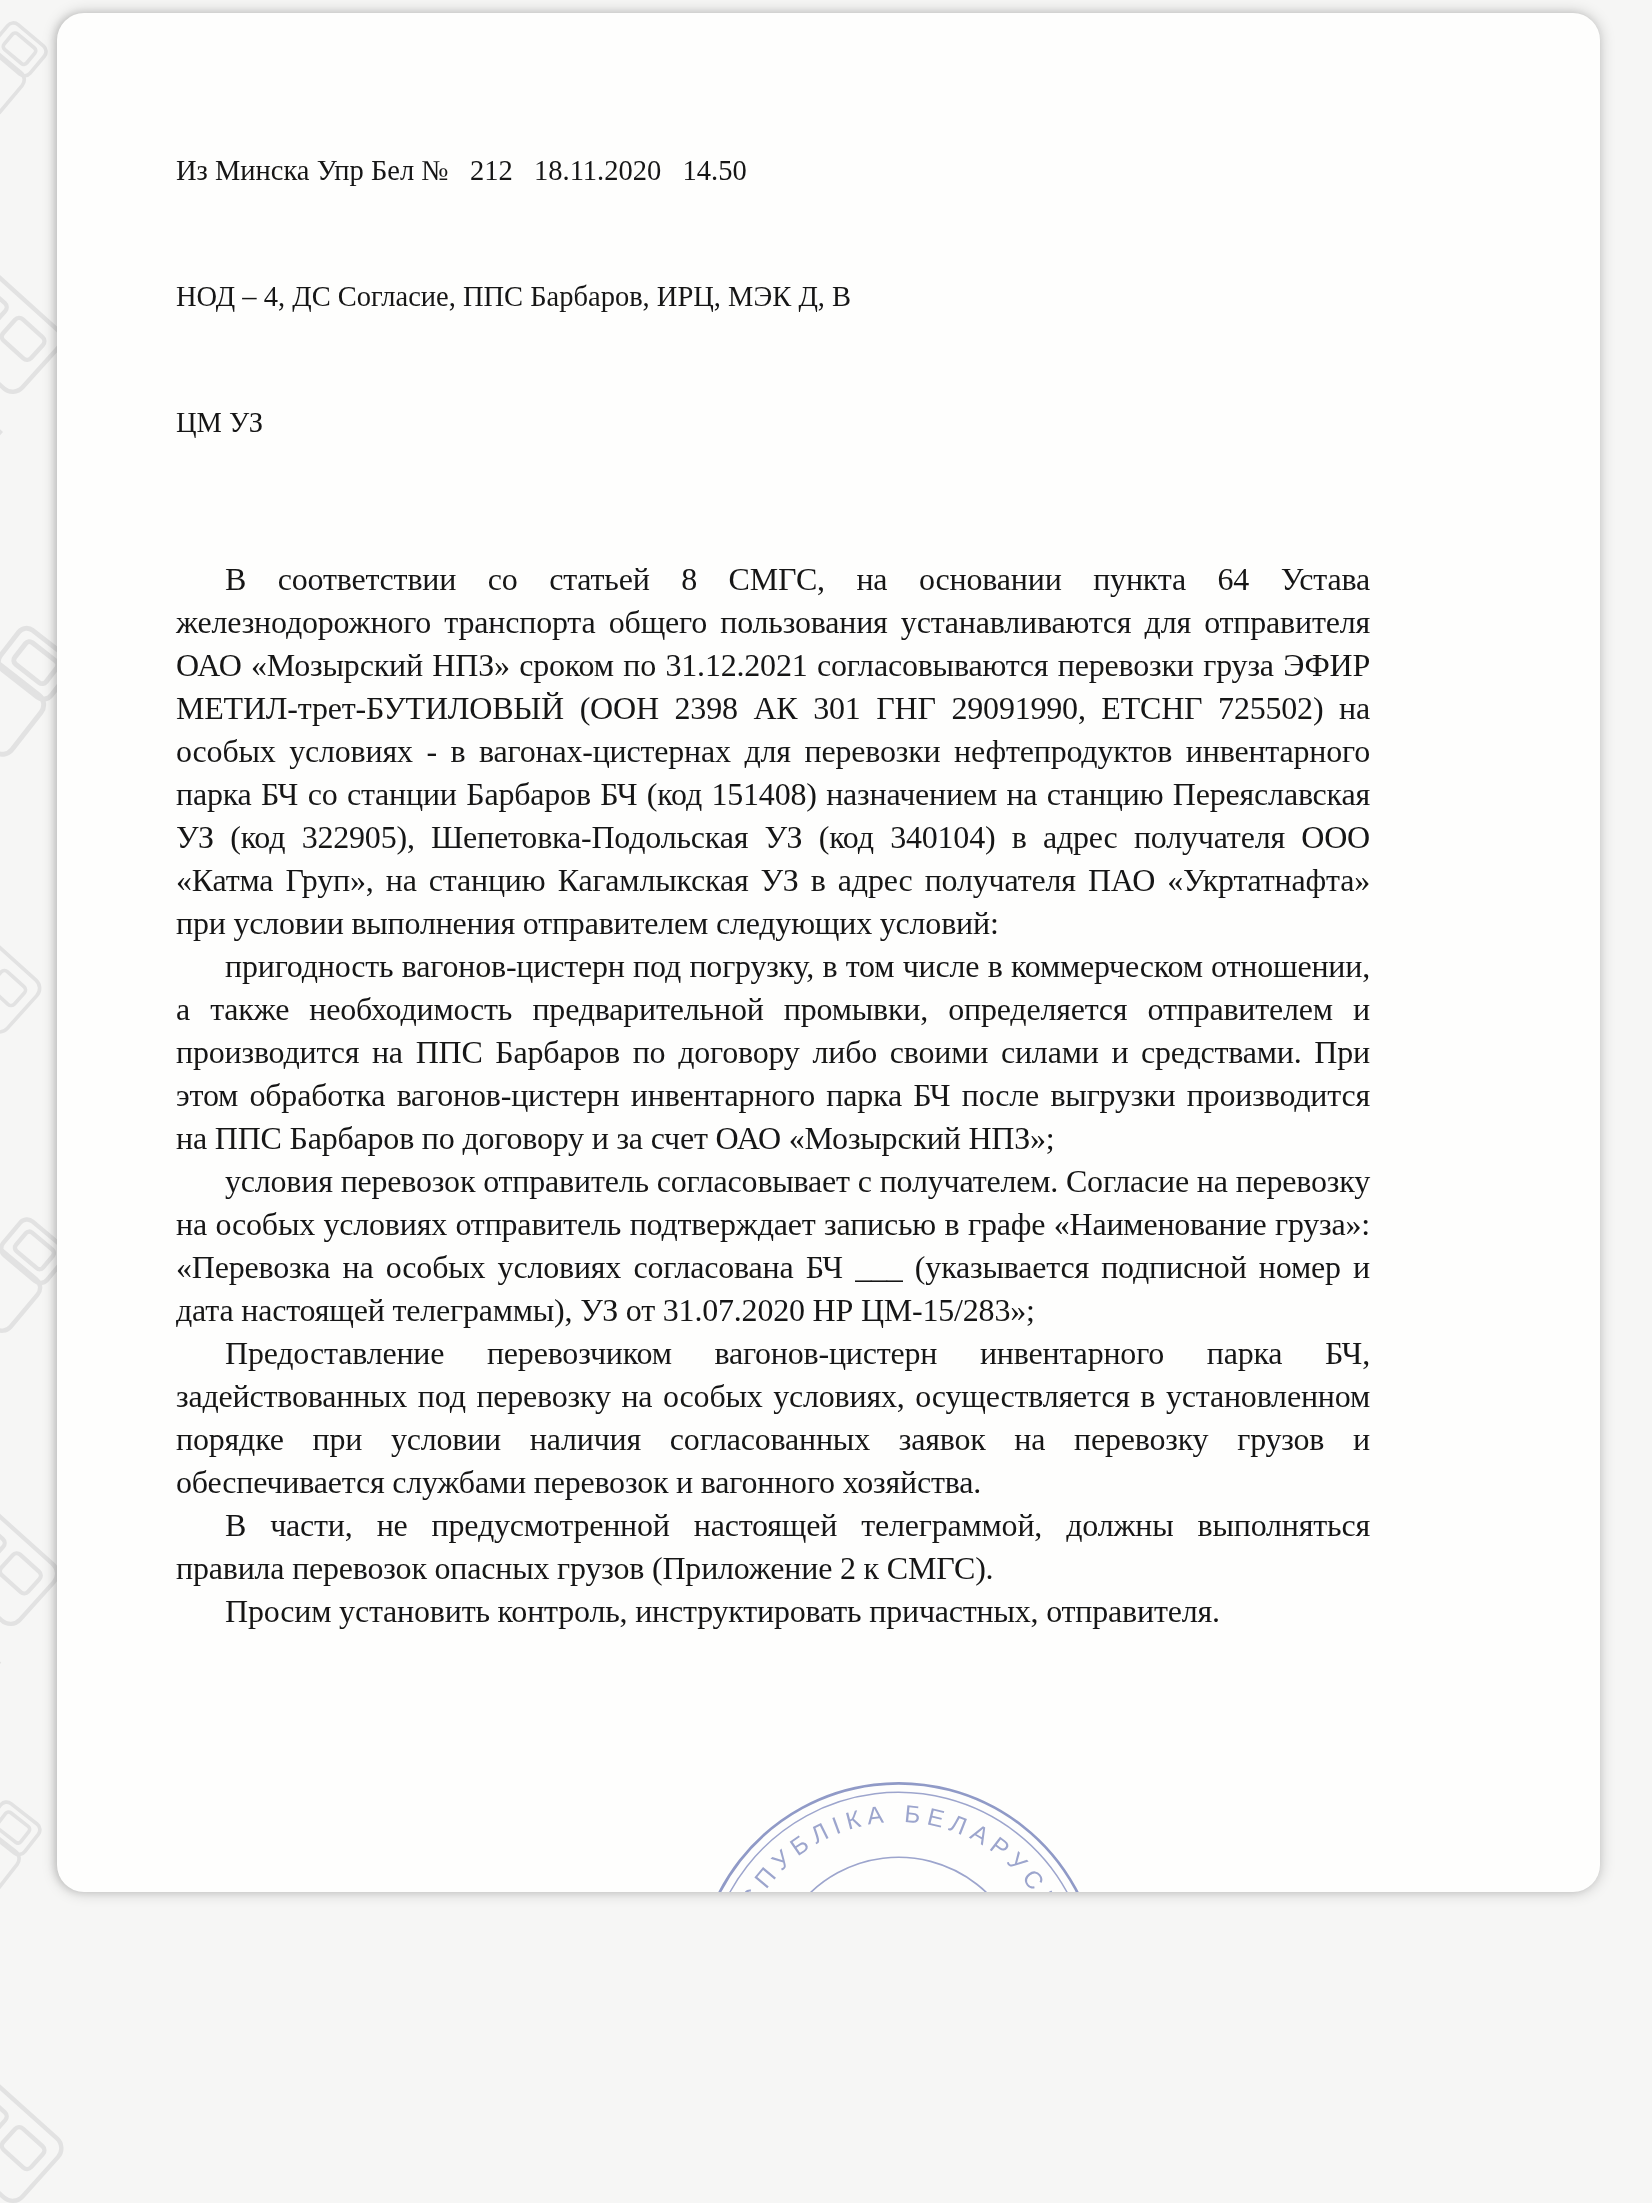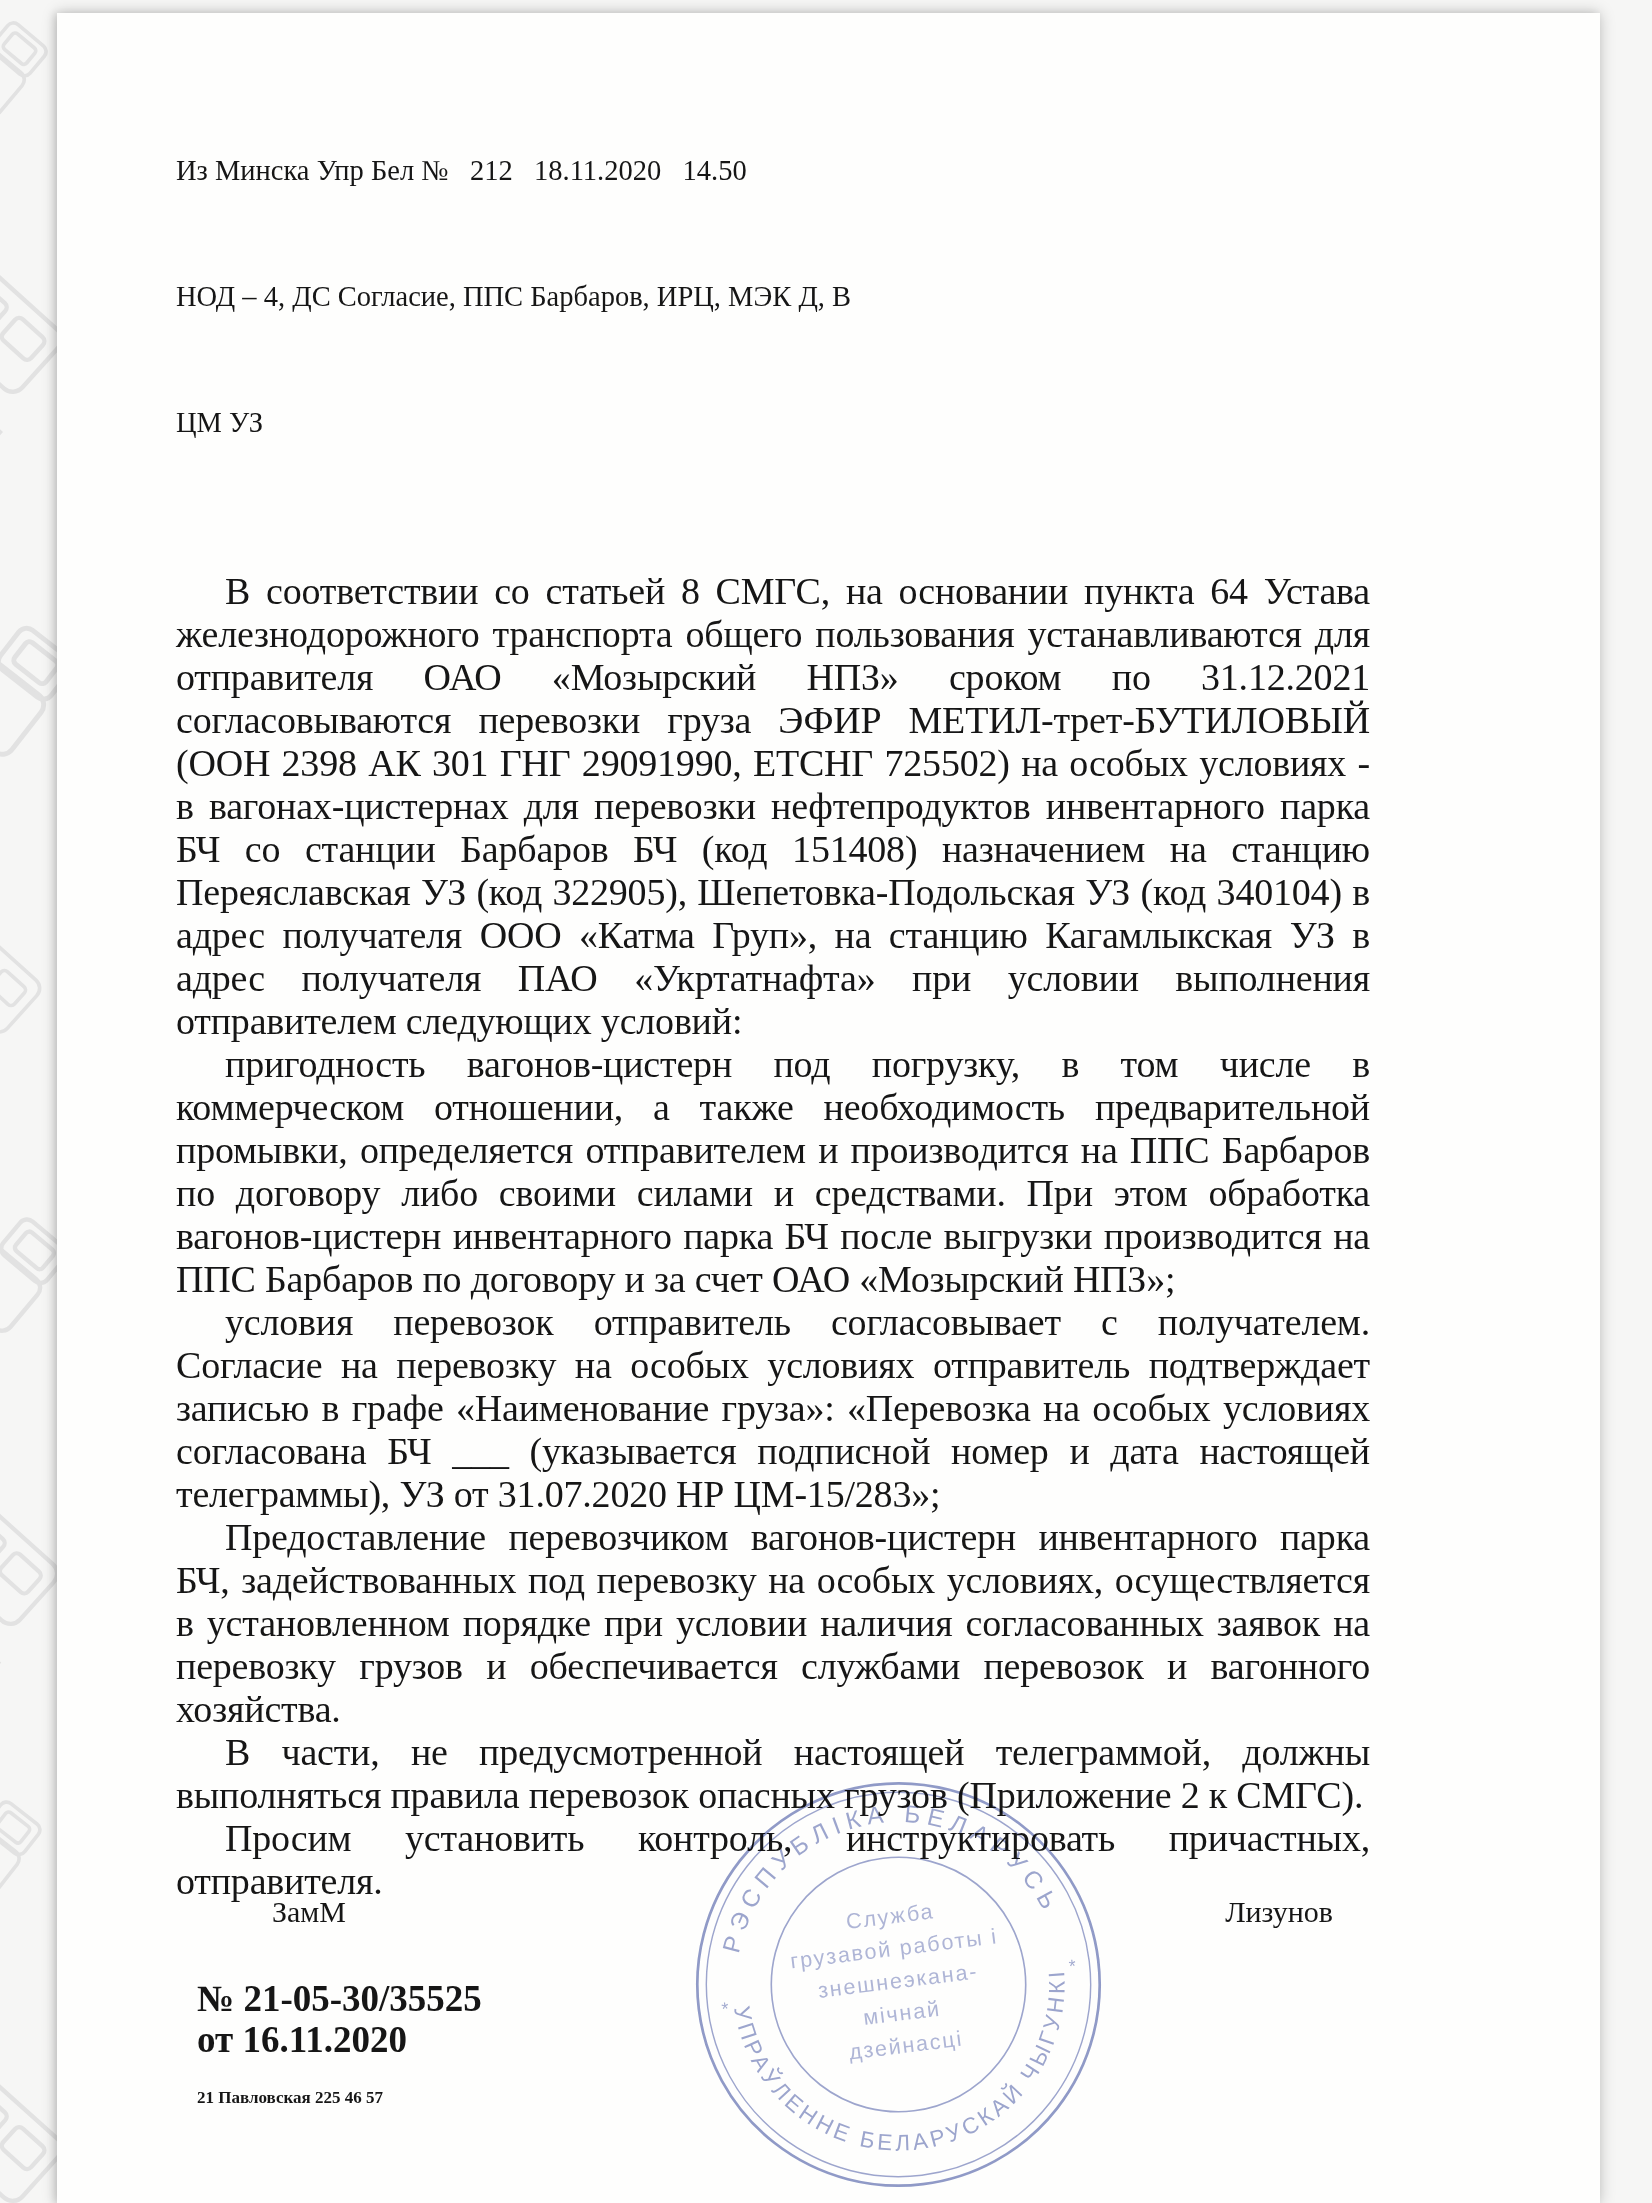--- a/index.html
+++ b/index.html
@@ -3,33 +3,34 @@
 <meta charset="utf-8">
 <style>
   html,body { margin:0; padding:0; background:#e9e9e9; }
   .canvas {
     position:relative; width:1653px; height:2204px;
     background:#f6f6f5; overflow:hidden;
     font-family:"Liberation Serif", serif; color:#161616;
   }
   .bg-pattern { position:absolute; left:0; top:0; width:1653px; height:2204px; }
   .page {
-    position:absolute; left:57px; top:13px; width:1543px; height:2191px;
+    position:absolute; left:57px; top:13px; width:1543px; height:1879px;
     background:#fefefd;
     box-shadow:0 0 14.7px rgba(0,0,0,.22), -2.8px 0 7.3px rgba(0,0,0,.10);
     overflow:hidden;
+    border-radius:27px;
   }
   .header {
     padding:53px 230px 0 119px;
     font-size:28.5px; line-height:42px;
     white-space:pre-wrap;
   }
   .body-text {
-    margin-top:42px; padding:0 230px 0 119px;
-    font-size:38px; line-height:43px;
+    margin-top:30px; padding:0 230px 0 119px;
+    font-size:32px; line-height:43px;
     text-align:justify; letter-spacing:-0.2px;
     max-height:1602px; overflow:hidden;
   }
   .para { margin:0; text-indent:49px; }
   .sig-row {
     position:absolute; top:1882px; left:119px; width:1194px;
     display:flex; justify-content:space-between;
     font-size:30px;
   }
   .sig-pos  { margin-left:96px; }

